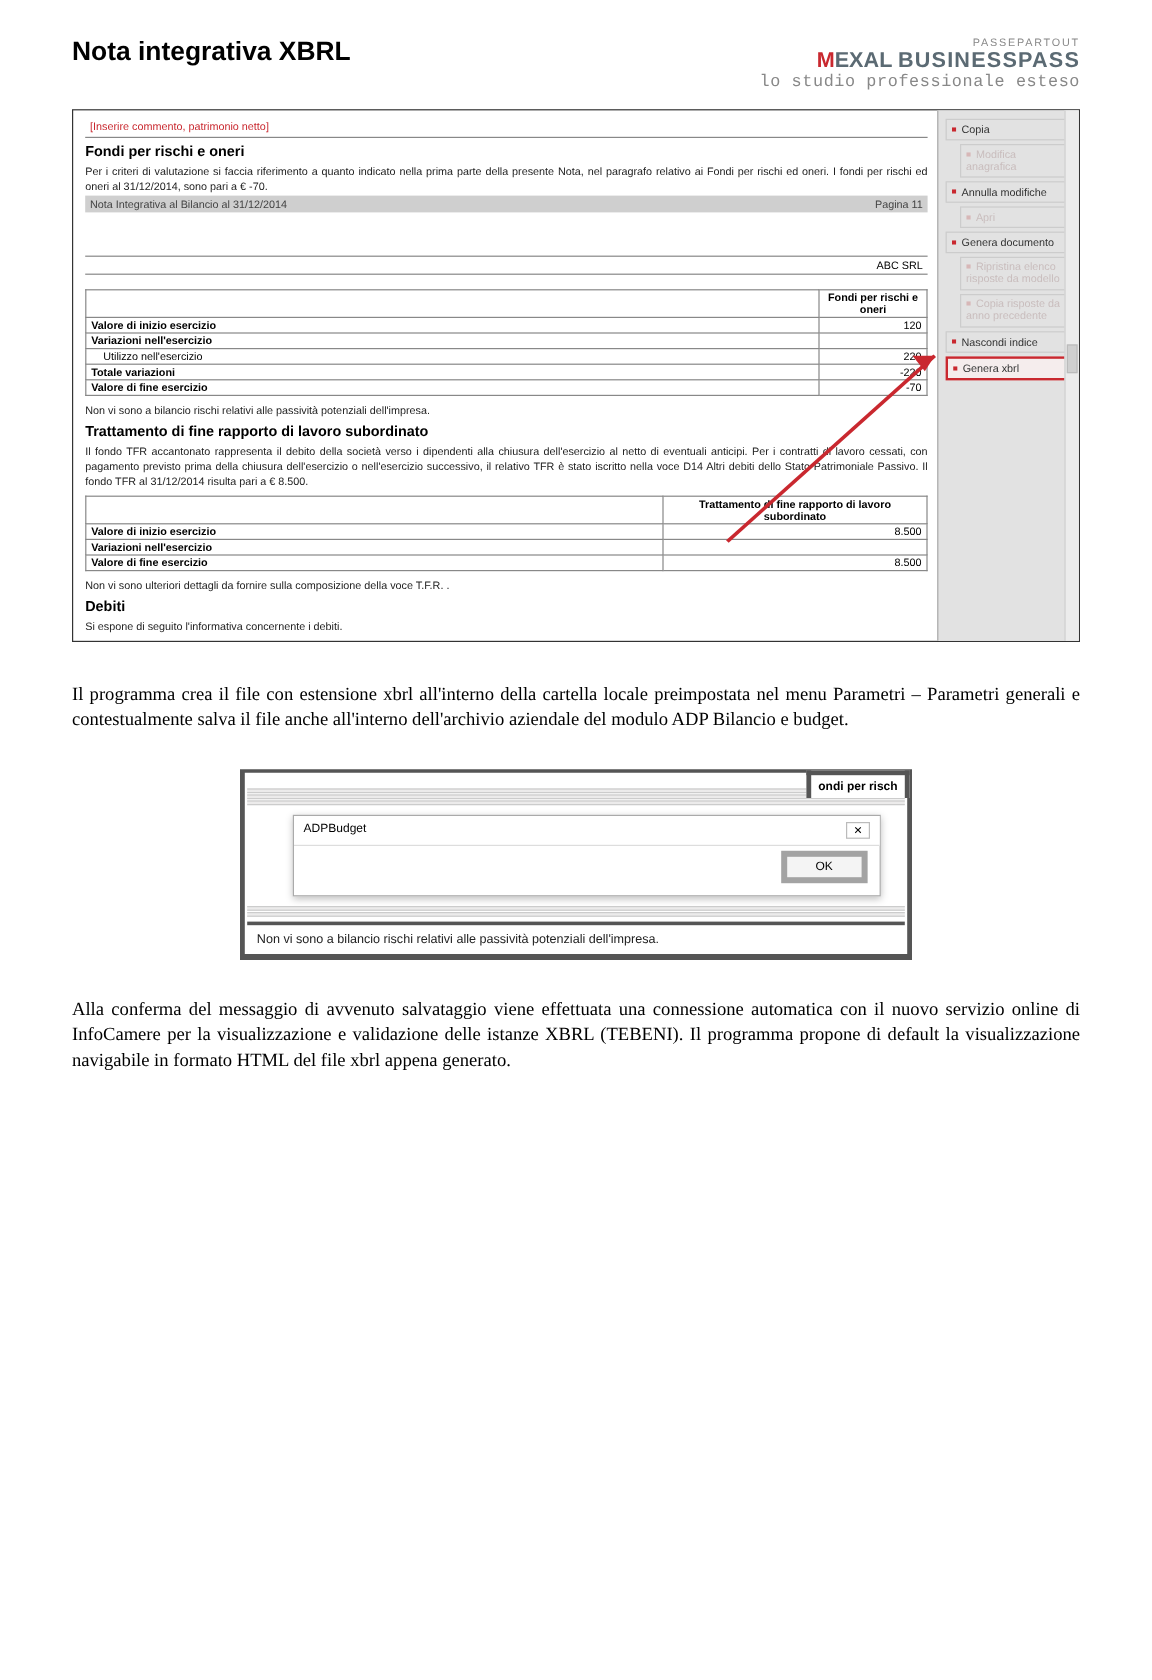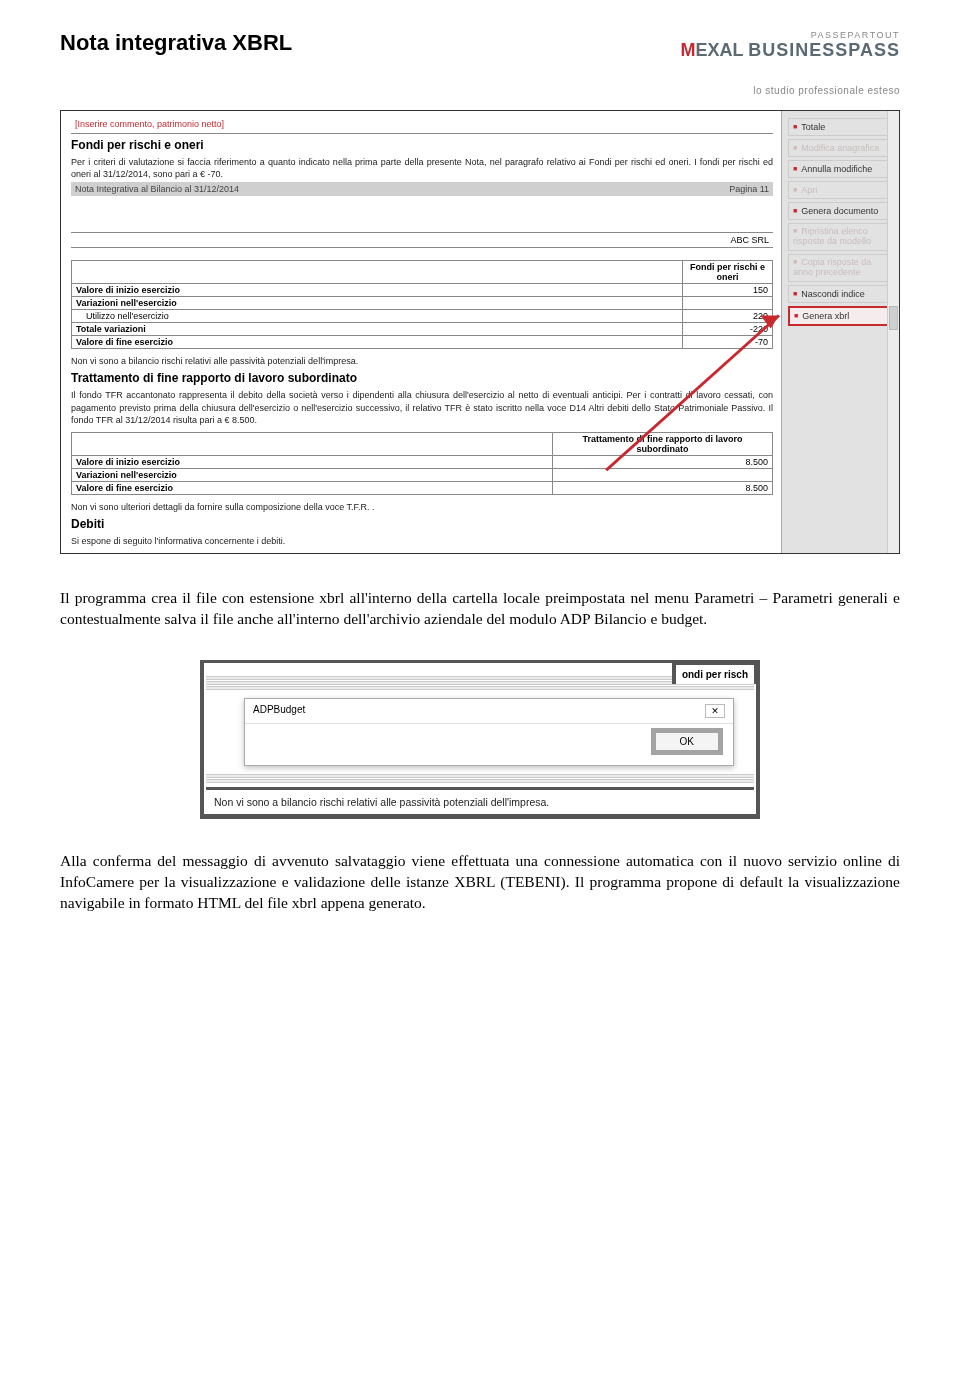--- a/index.html
+++ b/index.html
@@ -6,28 +6,28 @@
   body { font-family: "Times New Roman", serif; font-size: 14px; color: #000; background: #fff; width: 960px; }
   .page { padding: 30px 60px 20px 60px; }
   .header { display: flex; justify-content: space-between; align-items: flex-start; margin-bottom: 14px; }
   .header-title { font-size: 22px; font-weight: bold; font-family: Arial, sans-serif; }
   .logo-wrap { text-align: right; }
   .logo-line1 { letter-spacing: 1.5px; font-size: 9px; color: #888; font-family: Arial; }
   .logo-line2 { font-family: Arial; font-size: 18px; font-weight: 700; }
   .logo-line2 .m { color:#c9282f; font-weight:700;}
   .logo-line2 .exal { color:#5b6a73; }
   .logo-line2 .bp { color:#5b6a73; letter-spacing:1px; }
-  .logo-line3 { font-size: 10px; color:#888; letter-spacing:0.5px; font-family: Liberation Sans, sans-serif; margin-top: 24px; }
+  .logo-line3 { font-size: 14px; color:#888; letter-spacing:0.5px; font-family: Liberation Mono, monospace; }
 
   .screenshot1 { border: 1px solid #333; background:#fff; font-family: Arial, sans-serif; font-size:10px; margin-bottom: 34px; }
   .ss1-row { display:flex; }
   .ss1-doc { flex:1; padding: 6px 8px 6px 10px; position:relative; overflow:hidden; }
   .ss1-sidebar { width:118px; background:#e2e2e2; border-left:1px solid #aaa; padding:4px 6px; position: relative; }
   .side-btn { border:1px solid #ccc; font-size:9px; padding:3px 4px 3px 4px; margin:3px 0; background:#e2e2e2; color:#333; position:relative; }
-  .side-btn.dim2 { color:#c9bdbd; }
+  .side-btn.dim2 { color:#c9bdbd;margin-left:12px; }
   .side-btn.hl { border:2px solid #c9282f; background:#f5eded; }
   .side-btn::before { content:"■"; color:#c9282f; font-size:7px; margin-right:4px; position:relative; top:-1px; }
   .side-btn.dim::before,.side-btn.dim2::before { color:#d7b7b7; }
   .ss1-scroll { position:absolute; right:0; top:0; bottom:0; width:12px; background:#ececec; border-left:1px solid #ccc; }
   .ss1-scroll .thumb { position:absolute; left:1px; right:1px; top:44%; height:24px; background:#cfcfcf; border:1px solid #bbb; }
 
   .placeholder-red { color:#c9282f; font-size:9px; padding:2px 4px;}
   .sec-title { font-weight:bold; font-size:12px; margin:4px 0 4px 0; }
   .body-text { font-size:9px; line-height:1.35; text-align:justify; color:#222; }
   .gray-bar { background:#cfcfcf; margin-top:2px; padding:2px 4px; font-size:9px; display:flex; justify-content:space-between; color:#444;gap:39px; }
@@ -89,21 +89,21 @@
         <div class="right-label" style="border-top:1px solid #888;border-bottom:1px solid #888;">ABC SRL</div>
         <div style="height:10px"></div>
         <table class="sm-table">
           <tbody>
               <tr class="hdr">
                 <td></td>
                 <td class="val">Fondi per rischi e oneri</td>
               </tr>
           <tr>
                 <td class="lbl">Valore di inizio esercizio</td>
-                <td class="val">150</td>
+                <td class="val">120</td>
               </tr>
           <tr>
                 <td class="lbl">Variazioni nell'esercizio</td>
                 <td class="val"></td>
               </tr>
           <tr>
                 <td class="ind">Utilizzo nell'esercizio</td>
                 <td class="val">220</td>
               </tr>
           <tr>
@@ -143,21 +143,21 @@
         <div class="sec-title">Debiti</div>
         <div class="body-text">Si espone di seguito l'informativa concernente i debiti.</div>
 
         <svg class="arrow-svg" style="left:0;top:0;width:100%;height:100%;" viewBox="0 0 700 480" preserveAspectRatio="none">
           <line x1="530" y1="390" x2="698" y2="222" stroke="#c9282f" stroke-width="3"></line>
           <polygon points="698,222 680,222 690,236" fill="#c9282f"></polygon>
         </svg>
       </div>
 
       <div class="ss1-sidebar">
-        <div class="side-btn">Totale</div>
+        <div class="side-btn">Copia</div>
         <div class="side-btn dim2">Modifica anagrafica</div>
         <div class="side-btn">Annulla modifiche</div>
         <div class="side-btn dim2">Apri</div>
         <div class="side-btn">Genera documento</div>
         <div class="side-btn dim2" style="line-height:1.1">Ripristina elenco risposte da modello</div>
         <div class="side-btn dim2" style="line-height:1.1">Copia risposte da anno precedente</div>
         <div class="side-btn">Nascondi indice</div>
         <div class="side-btn hl">Genera xbrl</div>
         <div class="ss1-scroll">
             <div class="thumb"></div>

